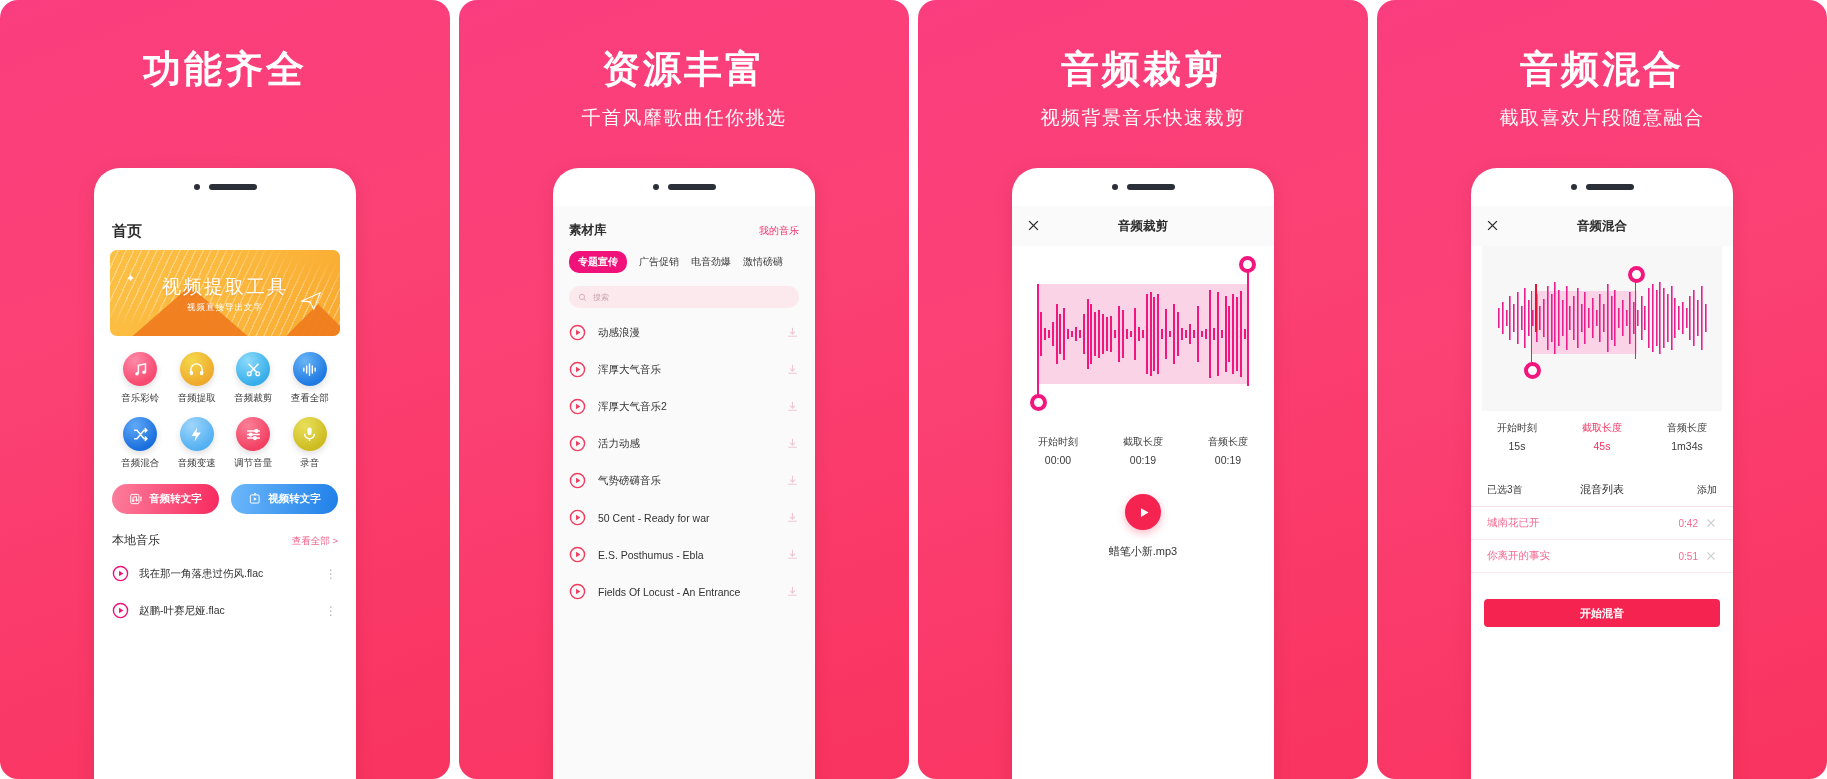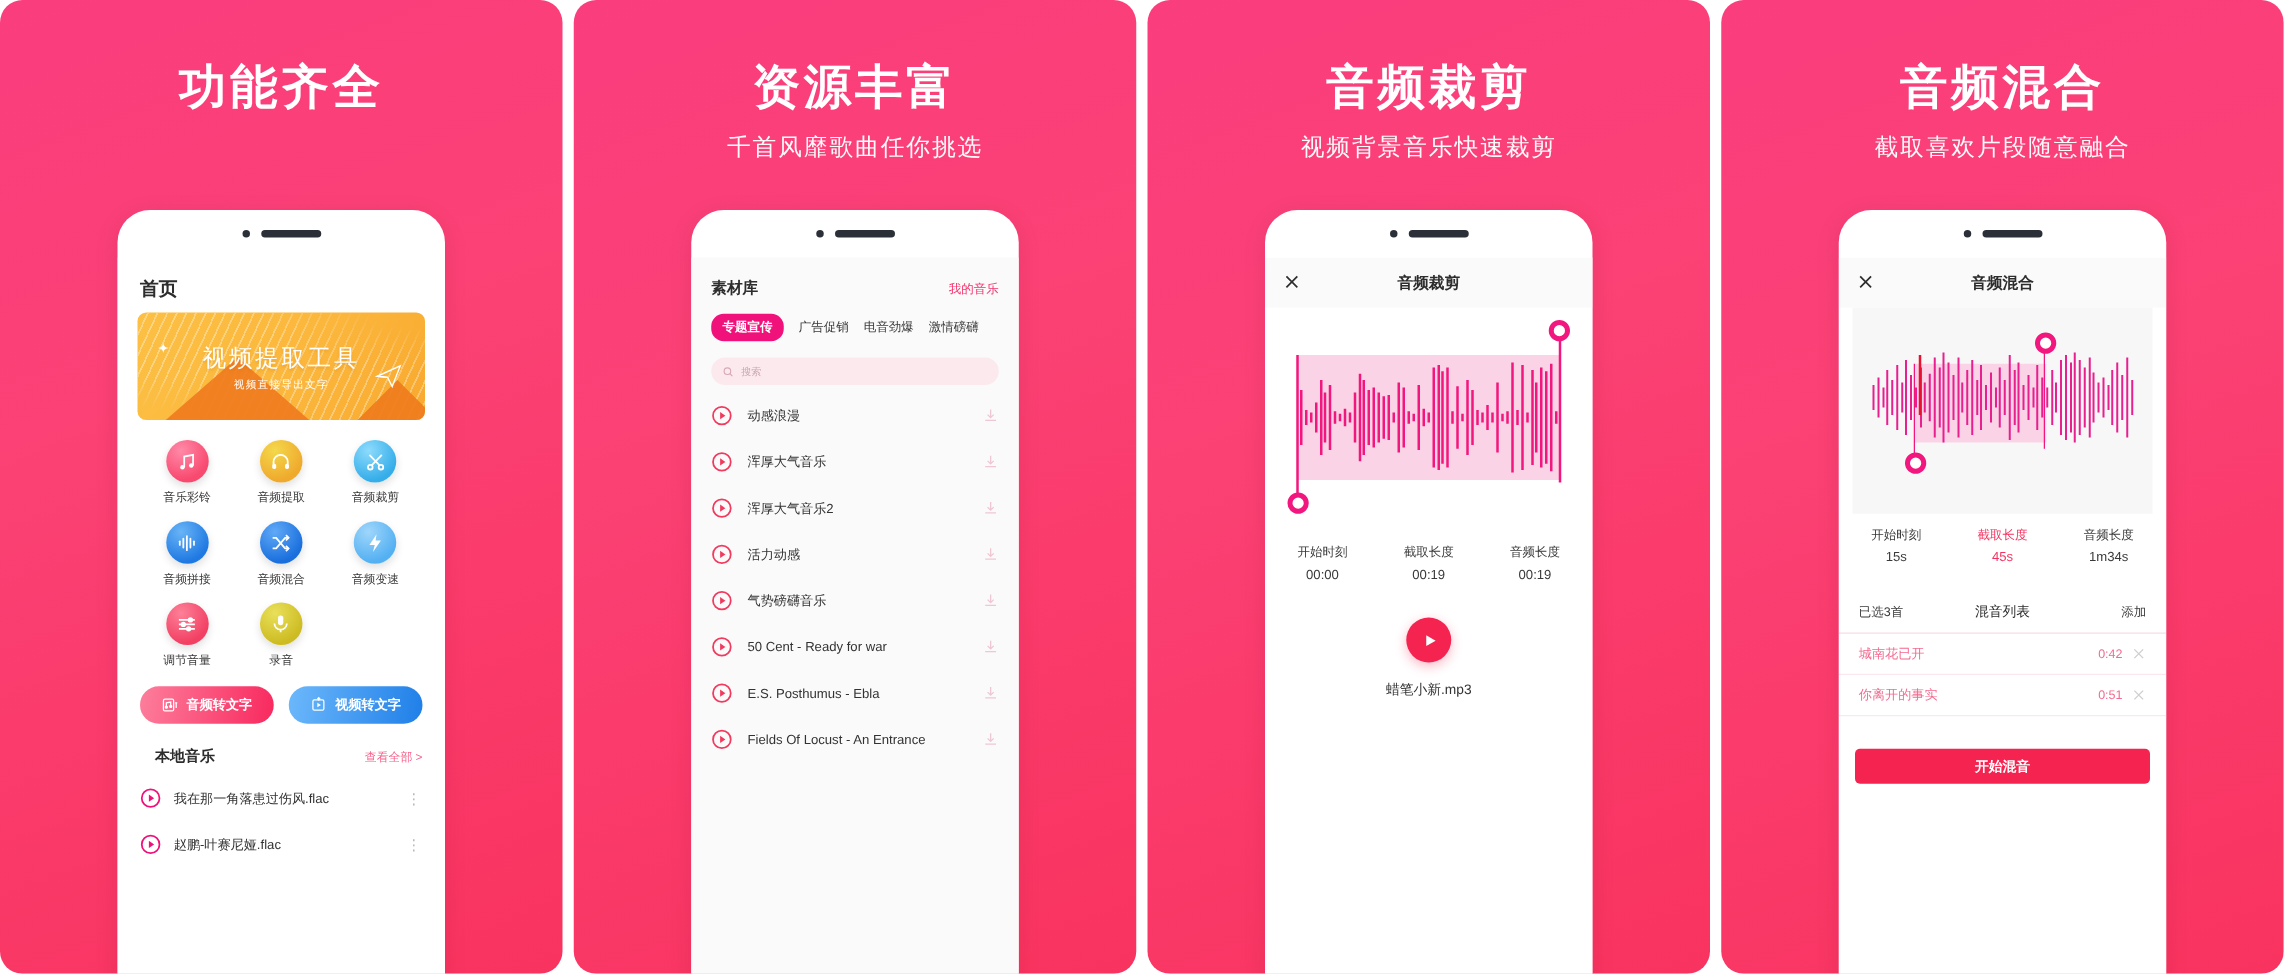--- a/index.html
+++ b/index.html
@@ -98,21 +98,21 @@
     position: absolute; left: 0; right: 0; top: 24px;
     text-align: center; color: #fff; font-size: 19px; letter-spacing: 2px;
     text-shadow: 0 1px 2px rgba(200,110,0,.25);
   }
   .banner .bsub {
     position: absolute; left: 0; right: 0; top: 52px;
     text-align: center; color: #fff; font-size: 8.5px; letter-spacing: 1px;
   }
   .banner .plane { position: absolute; right: 16px; top: 40px; width: 26px; height: 22px; }
   .grid {
-    display: grid; grid-template-columns: repeat(3, 1fr);
+    display: grid; grid-template-columns: repeat(4, 1fr);
     row-gap: 12px; padding: 16px 2px 8px 2px;
   }
   .gcell { display: flex; flex-direction: column; align-items: center; gap: 6px; }
   .gicon {
     width: 34px; height: 34px; border-radius: 50%;
     display: flex; align-items: center; justify-content: center;
     color: #fff;
     box-shadow: 0 3px 7px rgba(0,0,0,.13);
   }
   .gicon svg { width: 17px; height: 17px; }
@@ -123,21 +123,21 @@
     display: flex; align-items: center; justify-content: center; gap: 6px;
     color: #fff; font-size: 10.5px; font-weight: 600;
   }
   .bigbtn svg { width: 14px; height: 14px; }
   .btn-pink { background: linear-gradient(100deg, #fd7e9c 0%, #f8295e 100%); }
   .btn-blue { background: linear-gradient(100deg, #6cb8fb 0%, #1f7fe8 100%); }
   .lochead {
     display: flex; align-items: baseline; justify-content: space-between;
     padding: 18px 2px 6px 2px;
   }
-  .lochead .lt { font-size: 12px; color: #2d2d2d; font-weight: 700; margin-left: 12px; }
+  .lochead .lt { font-size: 12px; color: #2d2d2d; font-weight: 400; }
   .lochead .lr { font-size: 9.5px; color: #f4638c; }
   .locrow { display: flex; align-items: center; gap: 10px; padding: 10px 2px; }
   .locrow .nm { flex: 1; font-size: 10.5px; color: #333; }
   .locrow .more { color: #b9b9b9; font-size: 12px; letter-spacing: 1px; }
   .playc { width: 17px; height: 17px; flex: 0 0 17px; }
 
   
   .p2 { background: #fafafa; height: 662px; }
   .p2 .hdr { display: flex; align-items: center; justify-content: space-between; padding: 16px 16px 0 16px; }
   .p2 .hdr .t { font-size: 12.5px; color: #2d2d2d; font-weight: 600; }
@@ -282,21 +282,21 @@
           <div class="gcell">
             <div class="gicon" style="background:radial-gradient(circle at 35% 25%, #68b4f6, #1f79e2 72%)">
               <svg viewBox="0 0 24 24" fill="#fff">
                   <rect x="3" y="9" width="2" height="6" rx="1"></rect>
                   <rect x="7" y="6" width="2" height="12" rx="1"></rect>
                   <rect x="11" y="3" width="2" height="18" rx="1"></rect>
                   <rect x="15" y="6" width="2" height="12" rx="1"></rect>
                   <rect x="19" y="9" width="2" height="6" rx="1"></rect>
                 </svg>
             </div>
-            <div class="glabel">音频拼接</div>
+            <div class="glabel">查看全部</div>
           </div>
           <div class="gcell">
             <div class="gicon" style="background:radial-gradient(circle at 35% 25%, #5fa9f7, #1a6fdd 72%)">
               <svg viewBox="0 0 24 24" fill="none" stroke="#fff" stroke-width="2">
                   <path d="M3 6h4l10 12h4M3 18h4L17 6h4"></path>
                   <path d="M18 3l3 3-3 3M18 15l3 3-3 3"></path>
                 </svg>
             </div>
             <div class="glabel">音频混合</div>
           </div>

